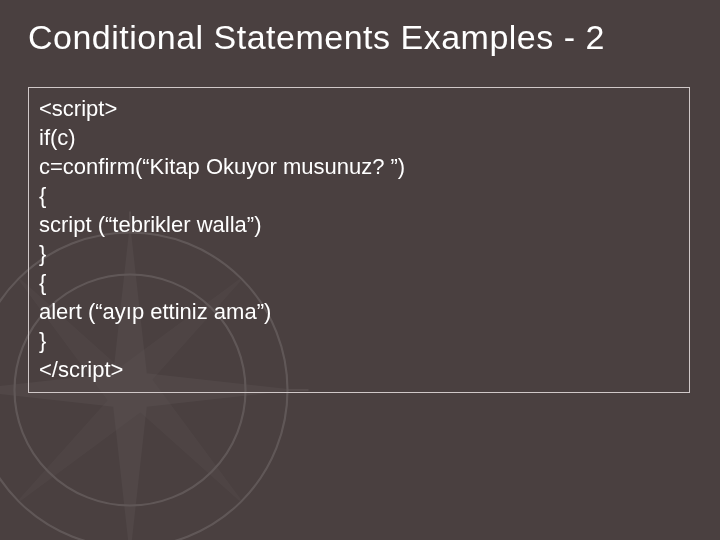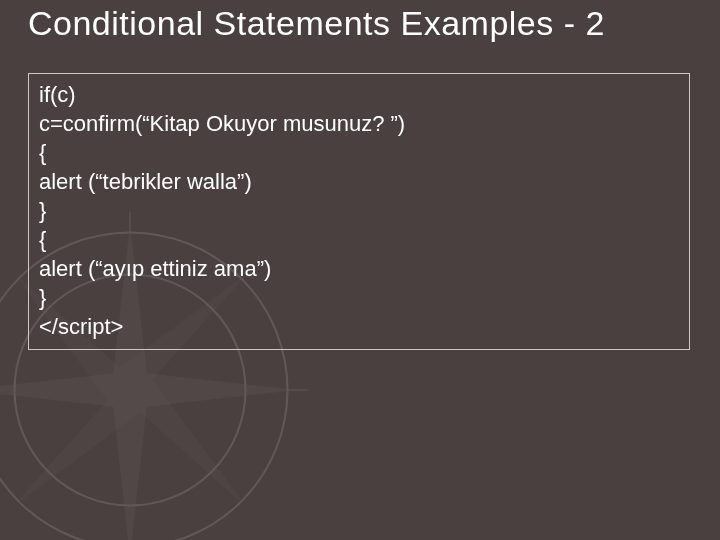--- a/index.html
+++ b/index.html
@@ -17,21 +17,21 @@
     top: 180px;
     width: 420px;
     height: 420px;
     opacity: 0.12;
     pointer-events: none;
   }
   .slide {
     position: relative;
     width: 100%;
     height: 100%;
-    padding: 4px 28px 0 28px;
+    padding: 18px 28px 0 28px;
   }
   .title {
     font-size: 34px;
     font-weight: 400;
     color: #ffffff;
     letter-spacing: 0.5px;
     margin-bottom: 30px;
     white-space: nowrap;
   }
   .code-box {
@@ -64,23 +64,24 @@
         <line x1="350" y1="200" x2="370" y2="200"></line>
       </g>
     </g>
   </svg>
 </div>
 
 <div class="slide">
   <h1 class="title">Conditional Statements Examples - 2</h1>
 
   <div class="code-box">
+    <div class="code-line">&lt;script&gt;</div>
     <div class="code-line">if(c)</div>
     <div class="code-line">c=confirm(“Kitap Okuyor musunuz? ”)</div>
     <div class="code-line">{</div>
-    <div class="code-line">alert (“tebrikler walla”)</div>
+    <div class="code-line">script (“tebrikler walla”)</div>
     <div class="code-line">}</div>
     <div class="code-line">{</div>
     <div class="code-line">alert (“ayıp ettiniz ama”)</div>
     <div class="code-line">}</div>
     <div class="code-line">&lt;/script&gt;</div>
   </div>
 </div>
 
 </body></html>

